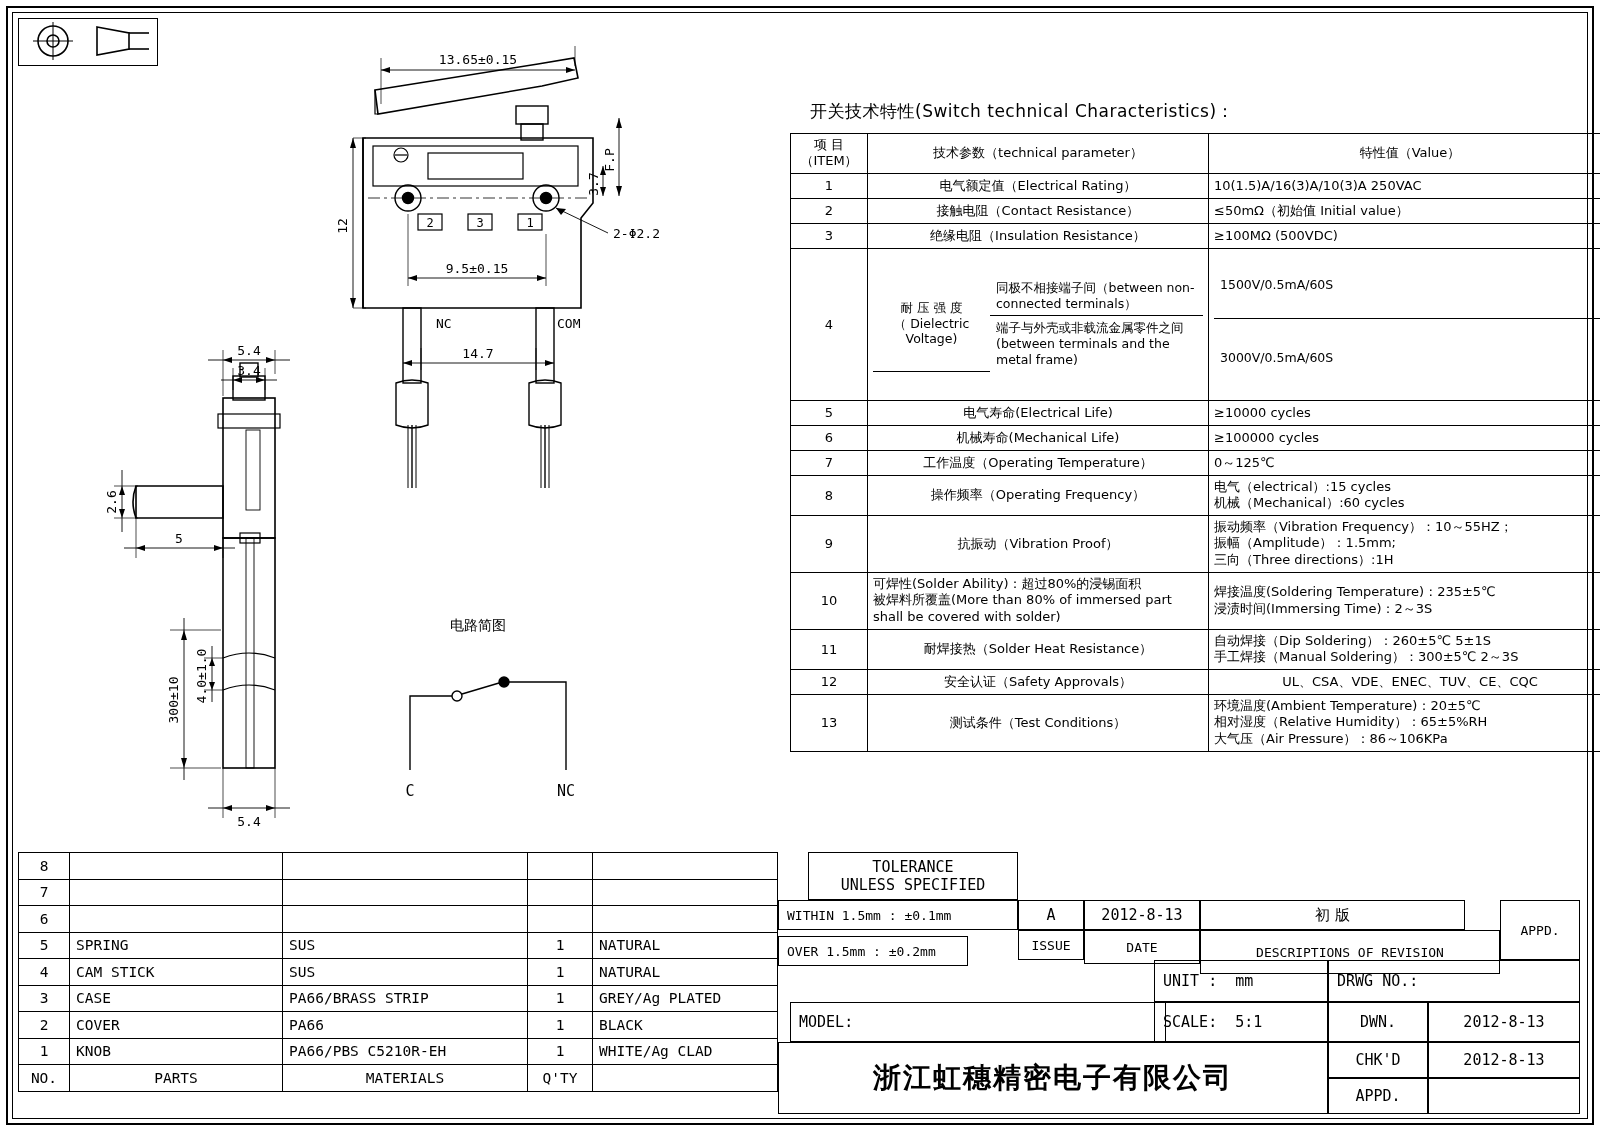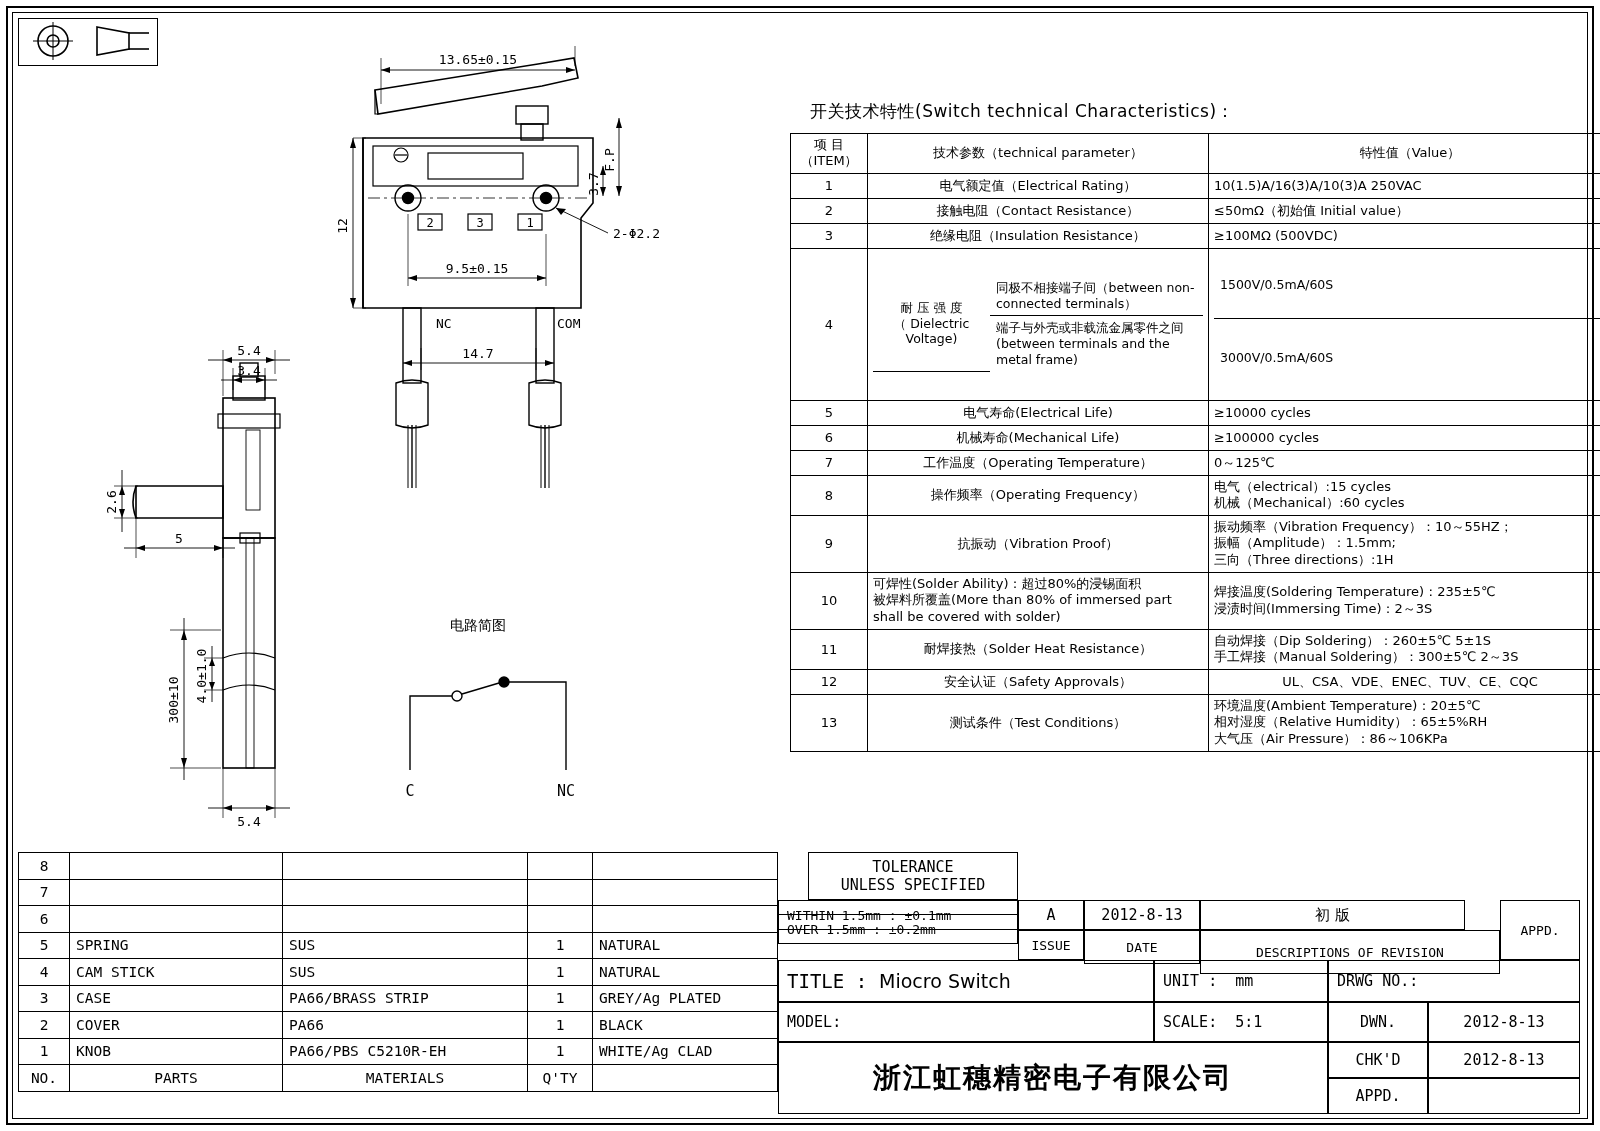--- a/index.html
+++ b/index.html
@@ -443,21 +443,21 @@
 
   <div class="title-block">
 
     <div class="tb ctrb" style="left:30px;top:0;width:210px;height:48px;flex-direction:column;justify-content:center;">
       <span class="tol-t">TOLERANCE</span>
       <span class="tol-t">UNLESS  SPECIFIED</span>
     </div>
     <div class="tb lbl-pad" style="left:0;top:48px;width:240px;height:30px;">
       <span class="small">WITHIN 1.5mm : ±0.1mm</span>
     </div>
-    <div class="tb lbl-pad" style="left:0;top:62px;width:240px;height:30px;">
+    <div class="tb lbl-pad" style="left:0;top:84px;width:190px;height:30px;">
       <span class="small">OVER 1.5mm : ±0.2mm</span>
     </div>
 
     <div class="tb ctrb" style="left:240px;top:48px;width:66px;height:30px;">
       <span class="mid">A</span>
     </div>
     <div class="tb ctrb" style="left:240px;top:78px;width:66px;height:30px;">
       <span class="small">ISSUE</span>
     </div>
     <div class="tb ctrb" style="left:306px;top:48px;width:116px;height:30px;">
@@ -469,33 +469,29 @@
     <div class="tb ctrb" style="left:422px;top:48px;width:265px;height:30px;">
       <span class="mid" style="font-family:'DejaVu Sans',sans-serif;">初  版</span>
     </div>
     <div class="tb ctrb" style="left:422px;top:78px;width:300px;height:44px;">
       <span class="small">DESCRIPTIONS OF REVISION</span>
     </div>
     <div class="tb ctrb" style="left:722px;top:48px;width:80px;height:60px;">
       <span class="small">APPD.</span>
     </div>
 
-    <div class="tb lbl-pad" style="left:0;top:108px;width:376px;height:42px;">
-      <span class="big">TITLE :</span>
-      <span class="big" style="margin-left:12px;font-family:'DejaVu Sans',sans-serif;">Miocro Switch</span>
-    </div>
     <div class="tb lbl-pad" style="left:376px;top:108px;width:174px;height:42px;">
       <span class="mid">UNIT :</span>
       <span class="mid" style="margin-left:18px;">mm</span>
     </div>
     <div class="tb lbl-pad" style="left:550px;top:108px;width:252px;height:42px;">
       <span class="mid">DRWG NO.:</span>
     </div>
 
-    <div class="tb lbl-pad" style="left:0;top:150px;width:376px;height:40px;">
+    <div class="tb lbl-pad" style="left:12px;top:150px;width:376px;height:40px;">
       <span class="mid">MODEL:</span>
     </div>
     <div class="tb lbl-pad" style="left:376px;top:150px;width:174px;height:40px;">
       <span class="mid">SCALE:</span>
       <span class="mid" style="margin-left:18px;">5:1</span>
     </div>
     <div class="tb ctrb" style="left:550px;top:150px;width:100px;height:40px;">
       <span class="mid">DWN.</span>
     </div>
     <div class="tb ctrb" style="left:650px;top:150px;width:152px;height:40px;">

